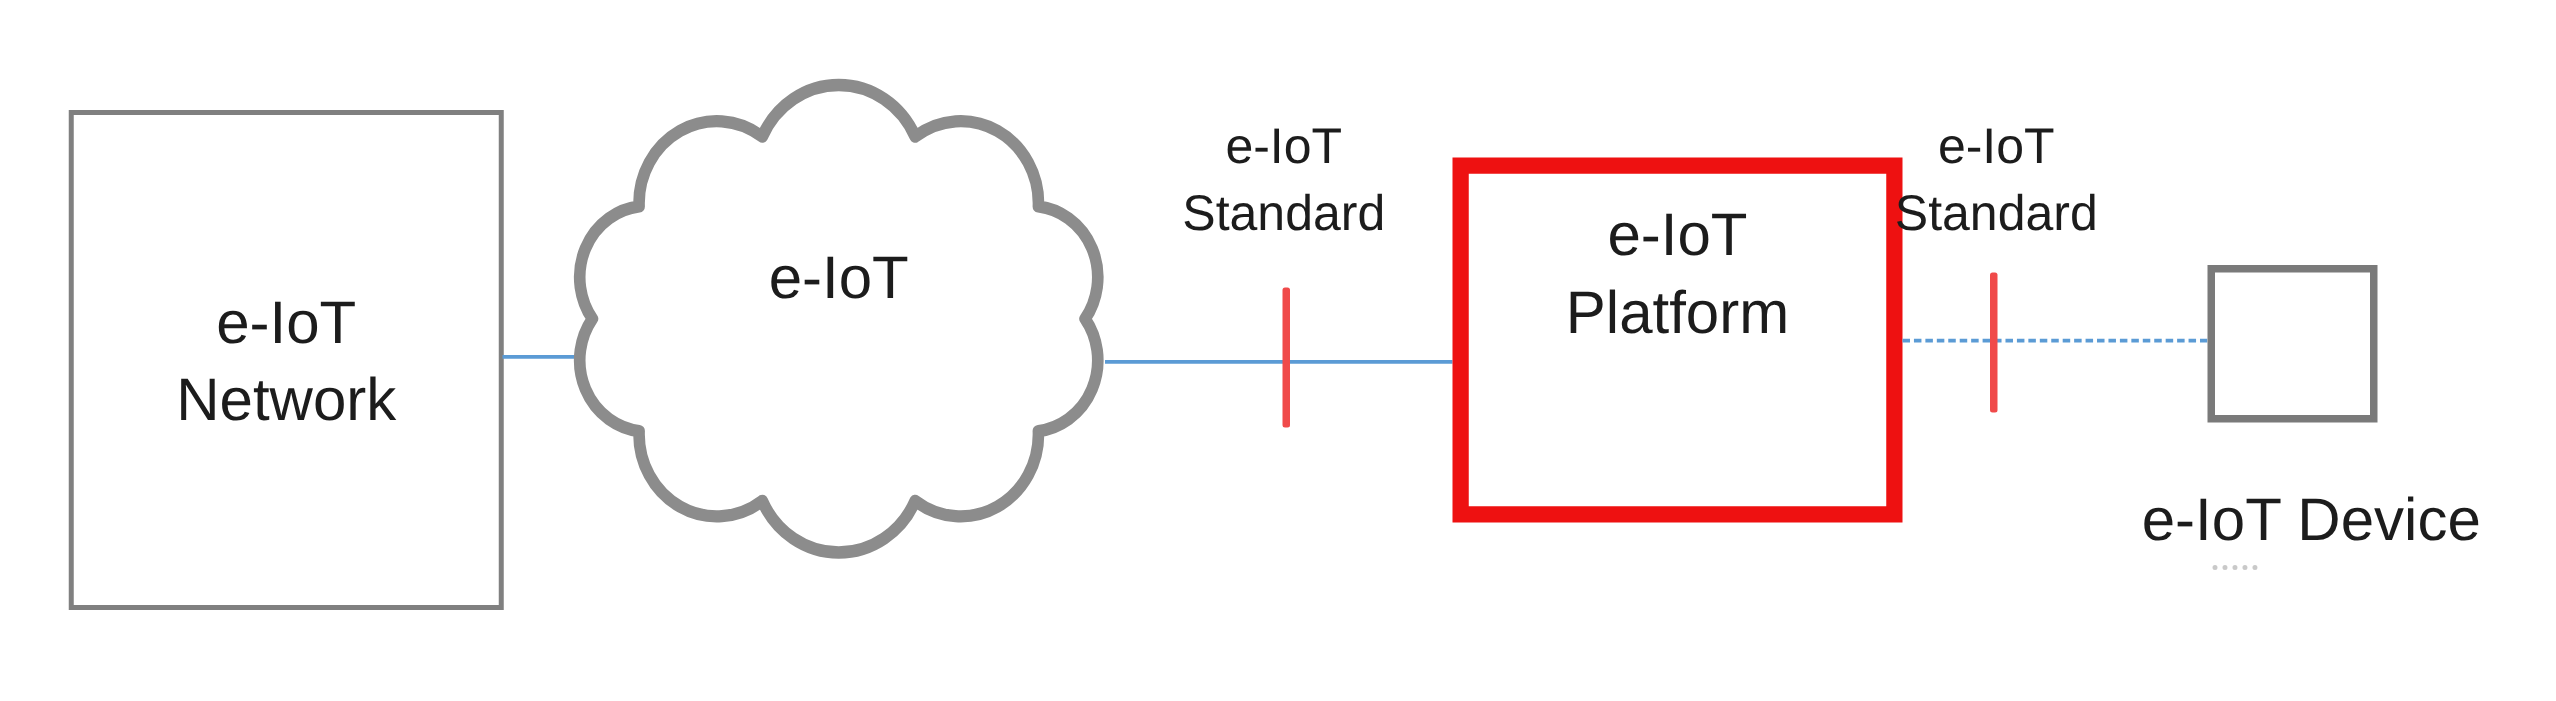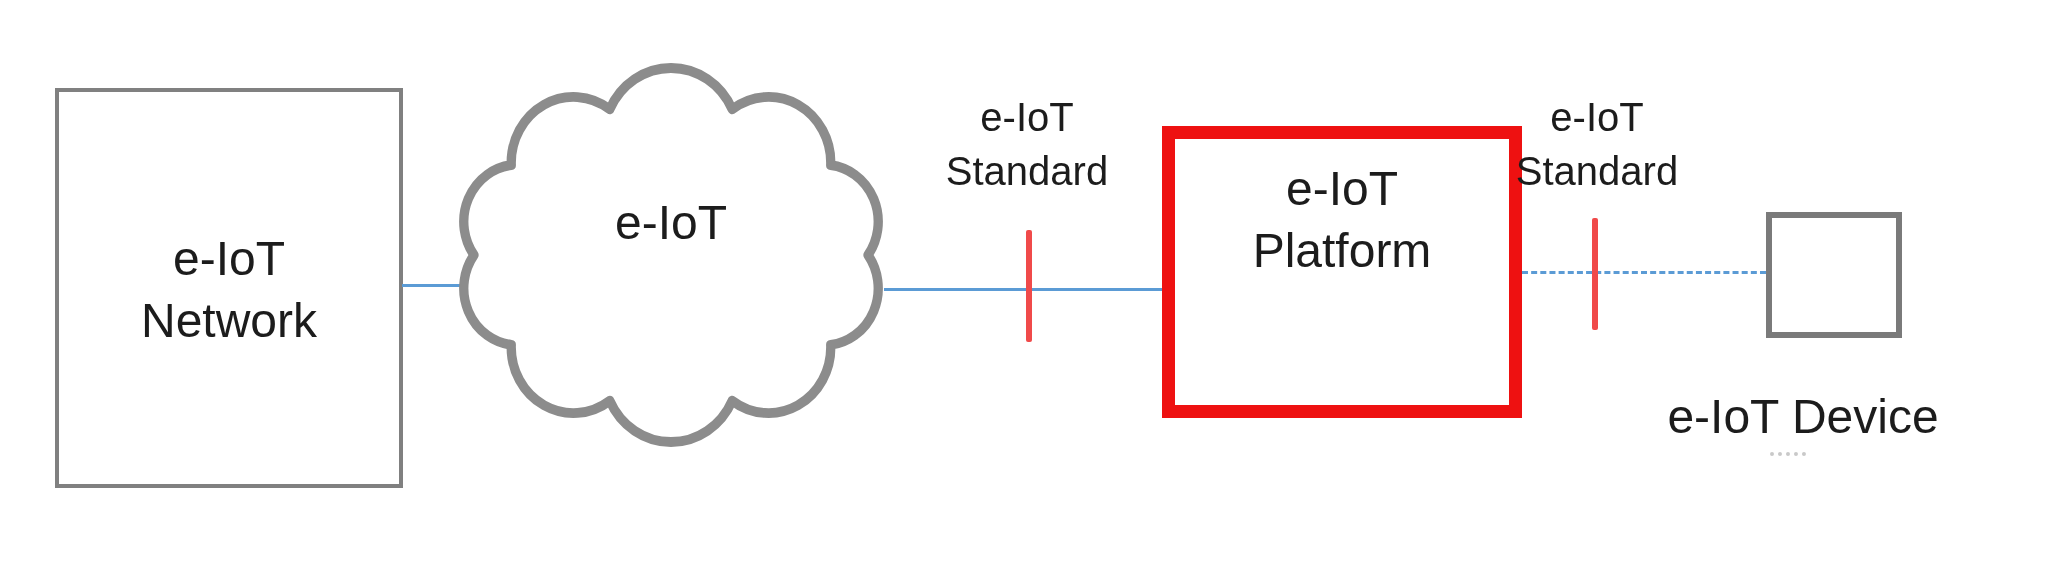--- a/index.html
+++ b/index.html
@@ -111,18 +111,18 @@
 
   <div class="abs link-dashed" style="left:1522px; top:271px; width:244px;"></div>
 
   <div class="abs label-small" style="left:1462px; top:90px; width:270px;">
     <span>e-IoT</span>
     <span>Standard</span>
   </div>
   <div class="abs tick" style="left:1592px; top:218px; height:112px;"></div>
 
   <div class="abs device-box" style="left:1766px; top:212px; width:136px; height:126px;"></div>
-  <div class="abs label" style="left:1628px; top:386px; width:350px;">
+  <div class="abs label" style="left:1674px; top:386px; width:350px;">
     <span>e-IoT Device</span>
   </div>
   <div class="abs stray-mark" style="left:1770px; top:452px; width:36px;"></div>
 
 </div>
 
 </body></html>

